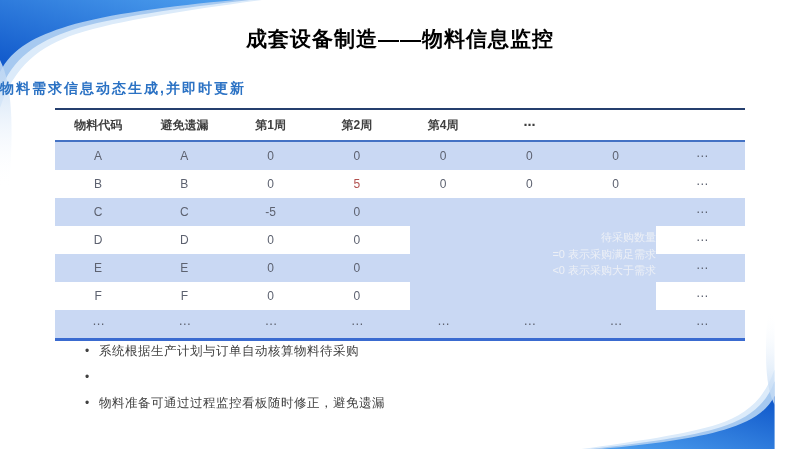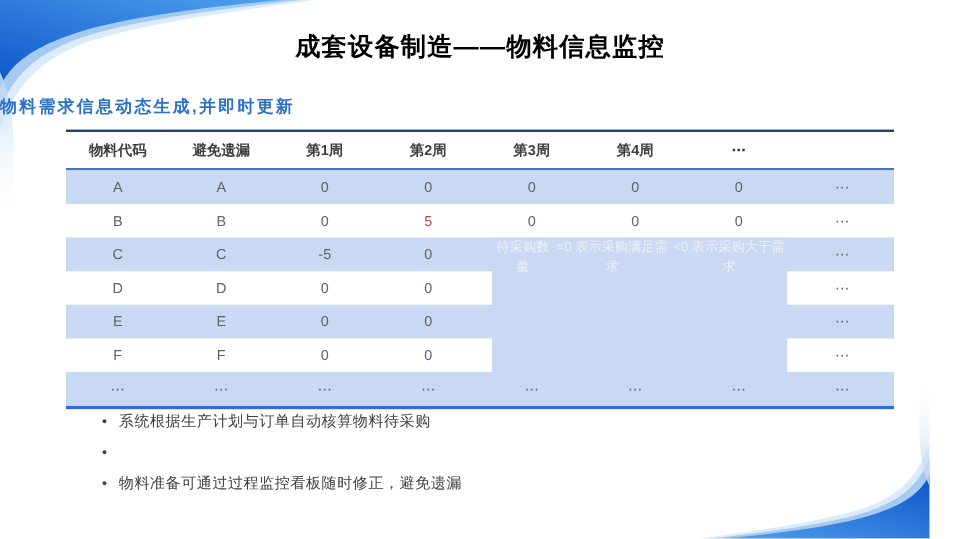--- a/index.html
+++ b/index.html
@@ -29,22 +29,22 @@
     align-items:center; border-bottom:2px solid #4472c4;
   }
   .header-cell { text-align:center; font-size:12px; font-weight:bold; color:#3f3f3f; }
   .trow { display:grid; grid-template-columns:repeat(8,1fr); height:28px; align-items:center; }
   .trow.blue { background:#c9d8f3; }
   .tcell { text-align:center; font-size:12px; color:#5d6270; }
   .tcell.red { color:#b2504e; }
 
   .note-overlay {
     position:absolute; left:355px; top:88px; width:246px; height:112px;
-    background:#c9d8f3; display:flex; flex-direction:row; justify-content:center;
-    text-align:center; color:#edf0f6; font-size:11px; line-height:16.5px;
+    background:#c9d8f3; display:flex; flex-direction:column; justify-content:center;
+    text-align:right; color:#edf0f6; font-size:11px; line-height:16.5px;
   }
 
   .bullets { position:absolute; left:85px; top:343px; width:640px; }
   .bullet-item { display:flex; align-items:flex-start; height:26px; color:#404040; font-size:12.5px; }
   .bullet-dot { width:14px; color:#404040; font-size:12px; line-height:17px; }
   .bullet-text { line-height:17px; letter-spacing:0.5px; }
 </style>
 </head>
 <body>
 
@@ -76,21 +76,20 @@
 
   <div class="title">成套设备制造——物料信息监控</div>
   <div class="subtitle">物料需求信息动态生成,并即时更新</div>
 
   <div class="table-wrap">
     <div class="thead">
         <div class="header-cell">物料代码</div>
         <div class="header-cell">避免遗漏</div>
         <div class="header-cell">第1周</div>
         <div class="header-cell">第2周</div>
-        <div class="header-cell">第3周</div>
         <div class="header-cell">第4周</div>
         <div class="header-cell">⋯</div>
       </div>
     <div id="tbody">
         <div class="trow blue">
           <div class="tcell">A</div>
           <div class="tcell">A</div>
           <div class="tcell">0</div>
           <div class="tcell">0</div>
           <div class="tcell">0</div>

